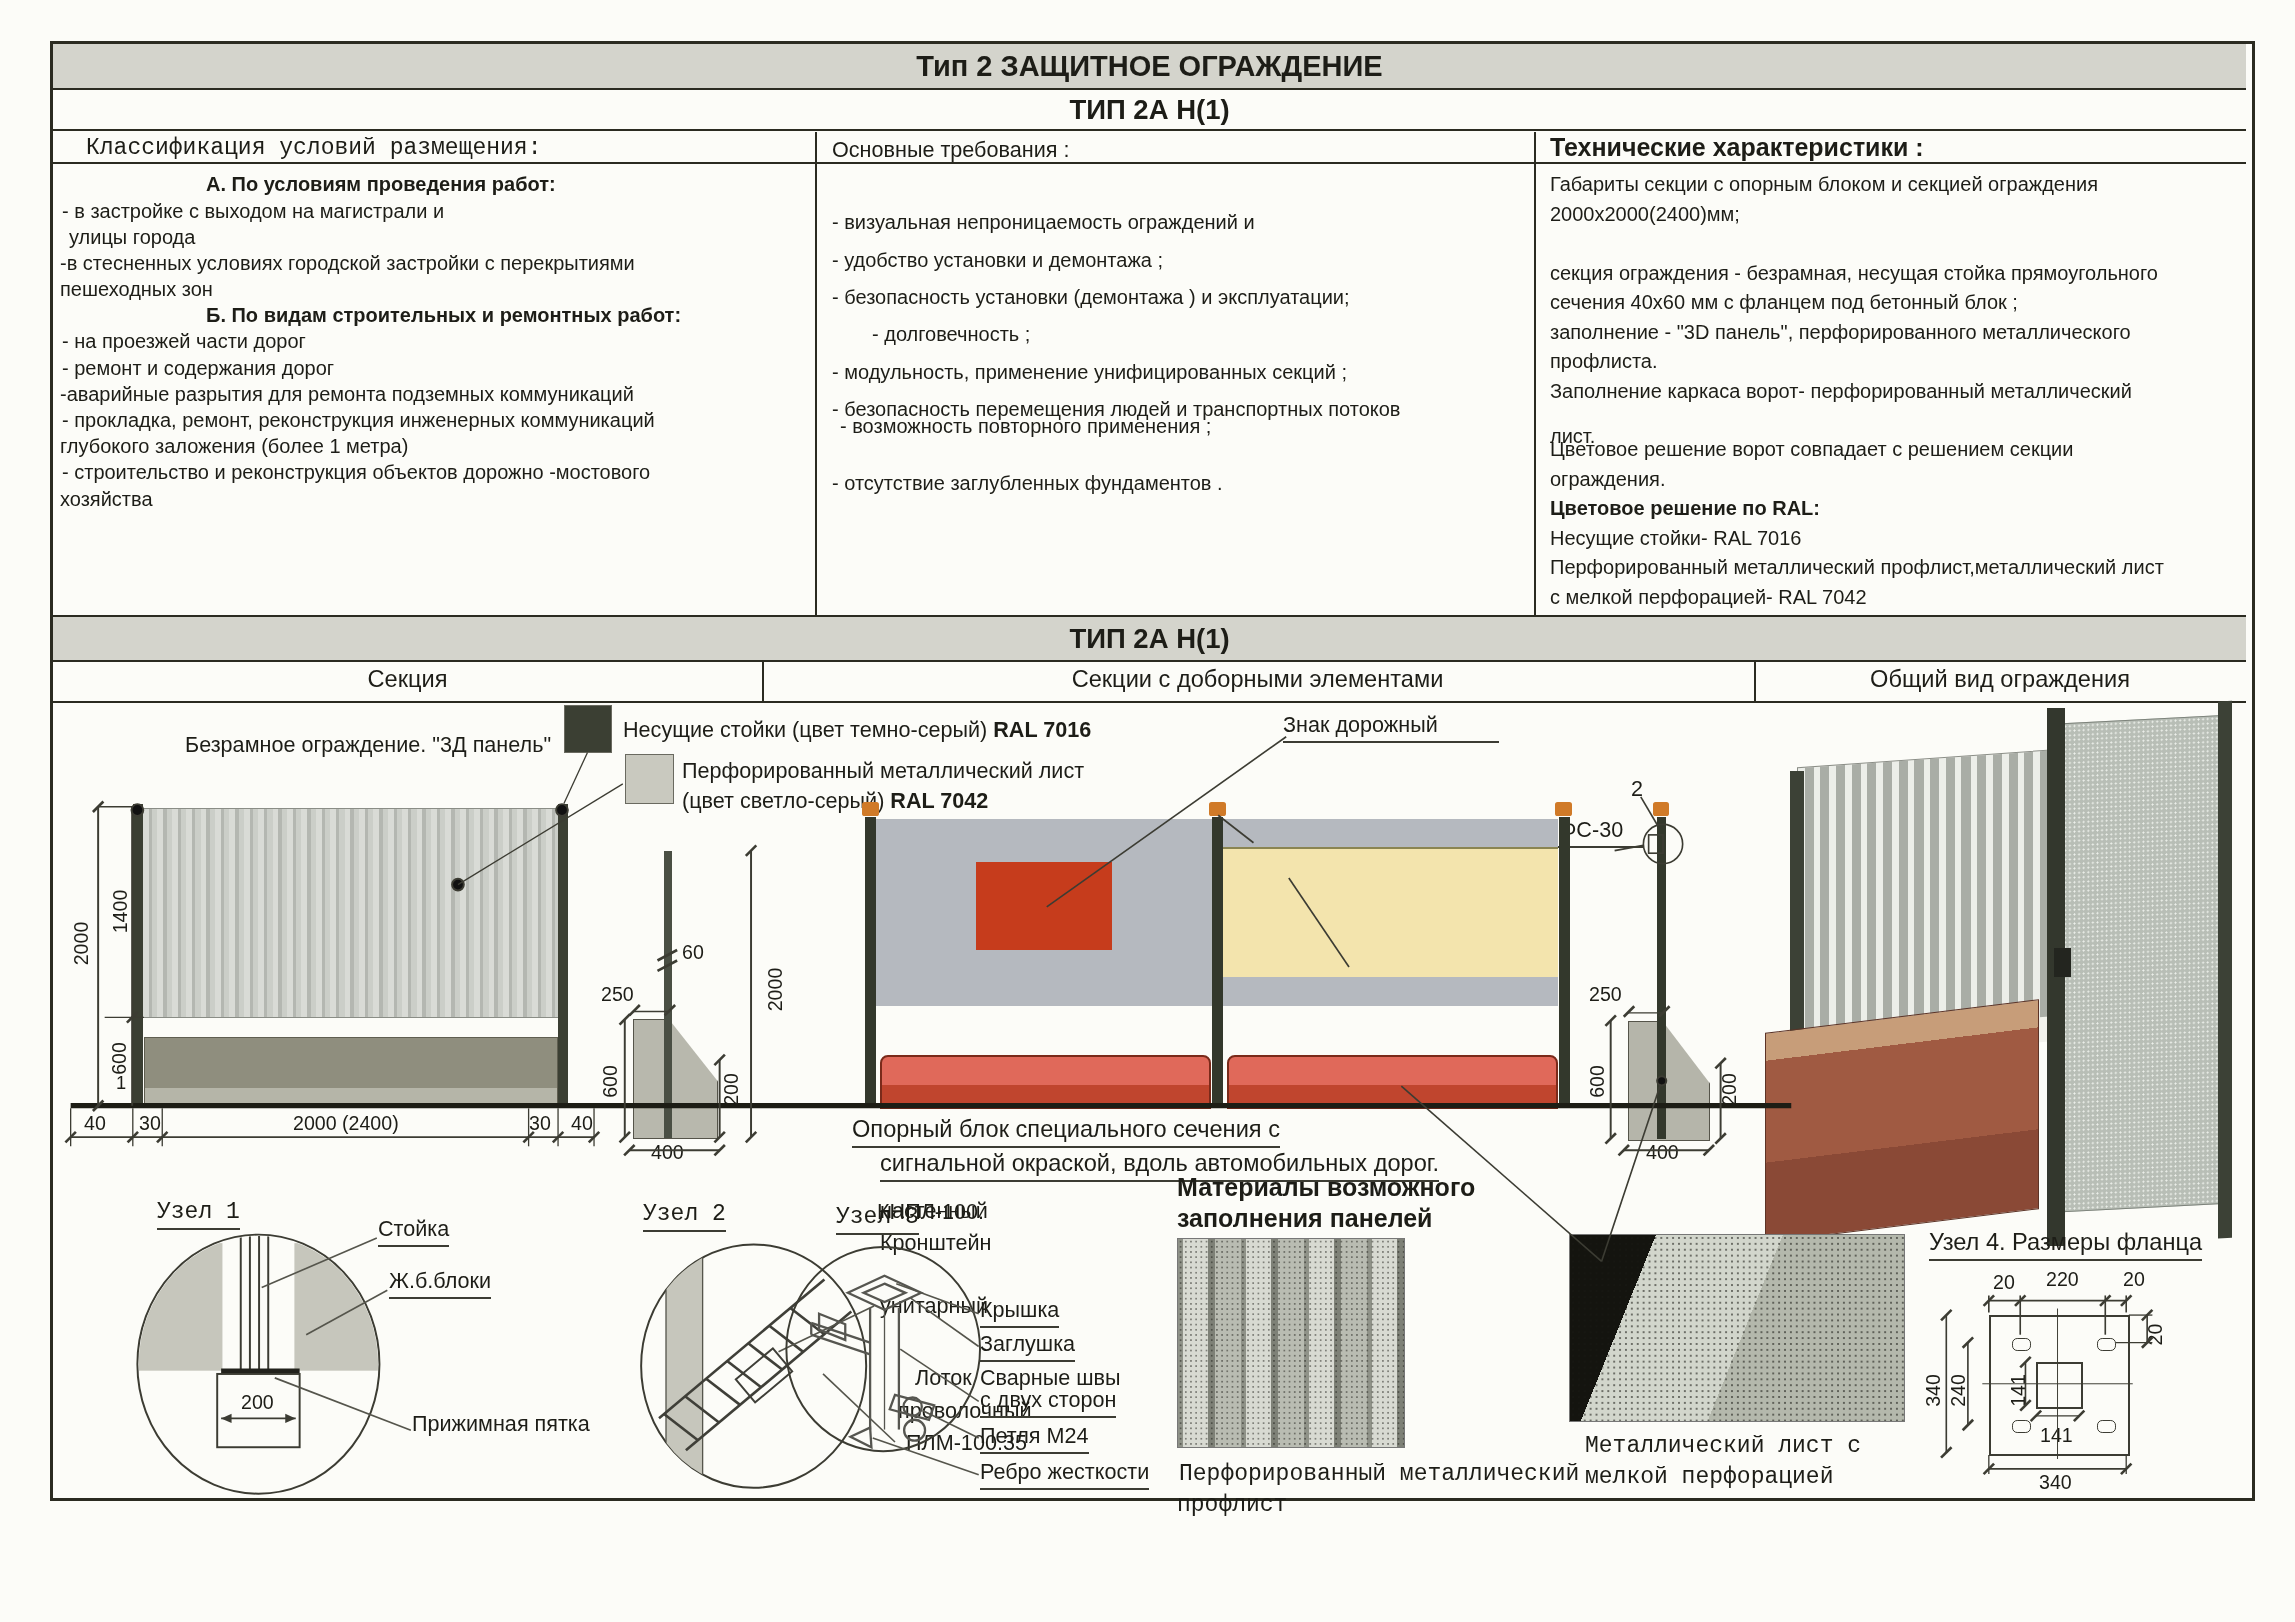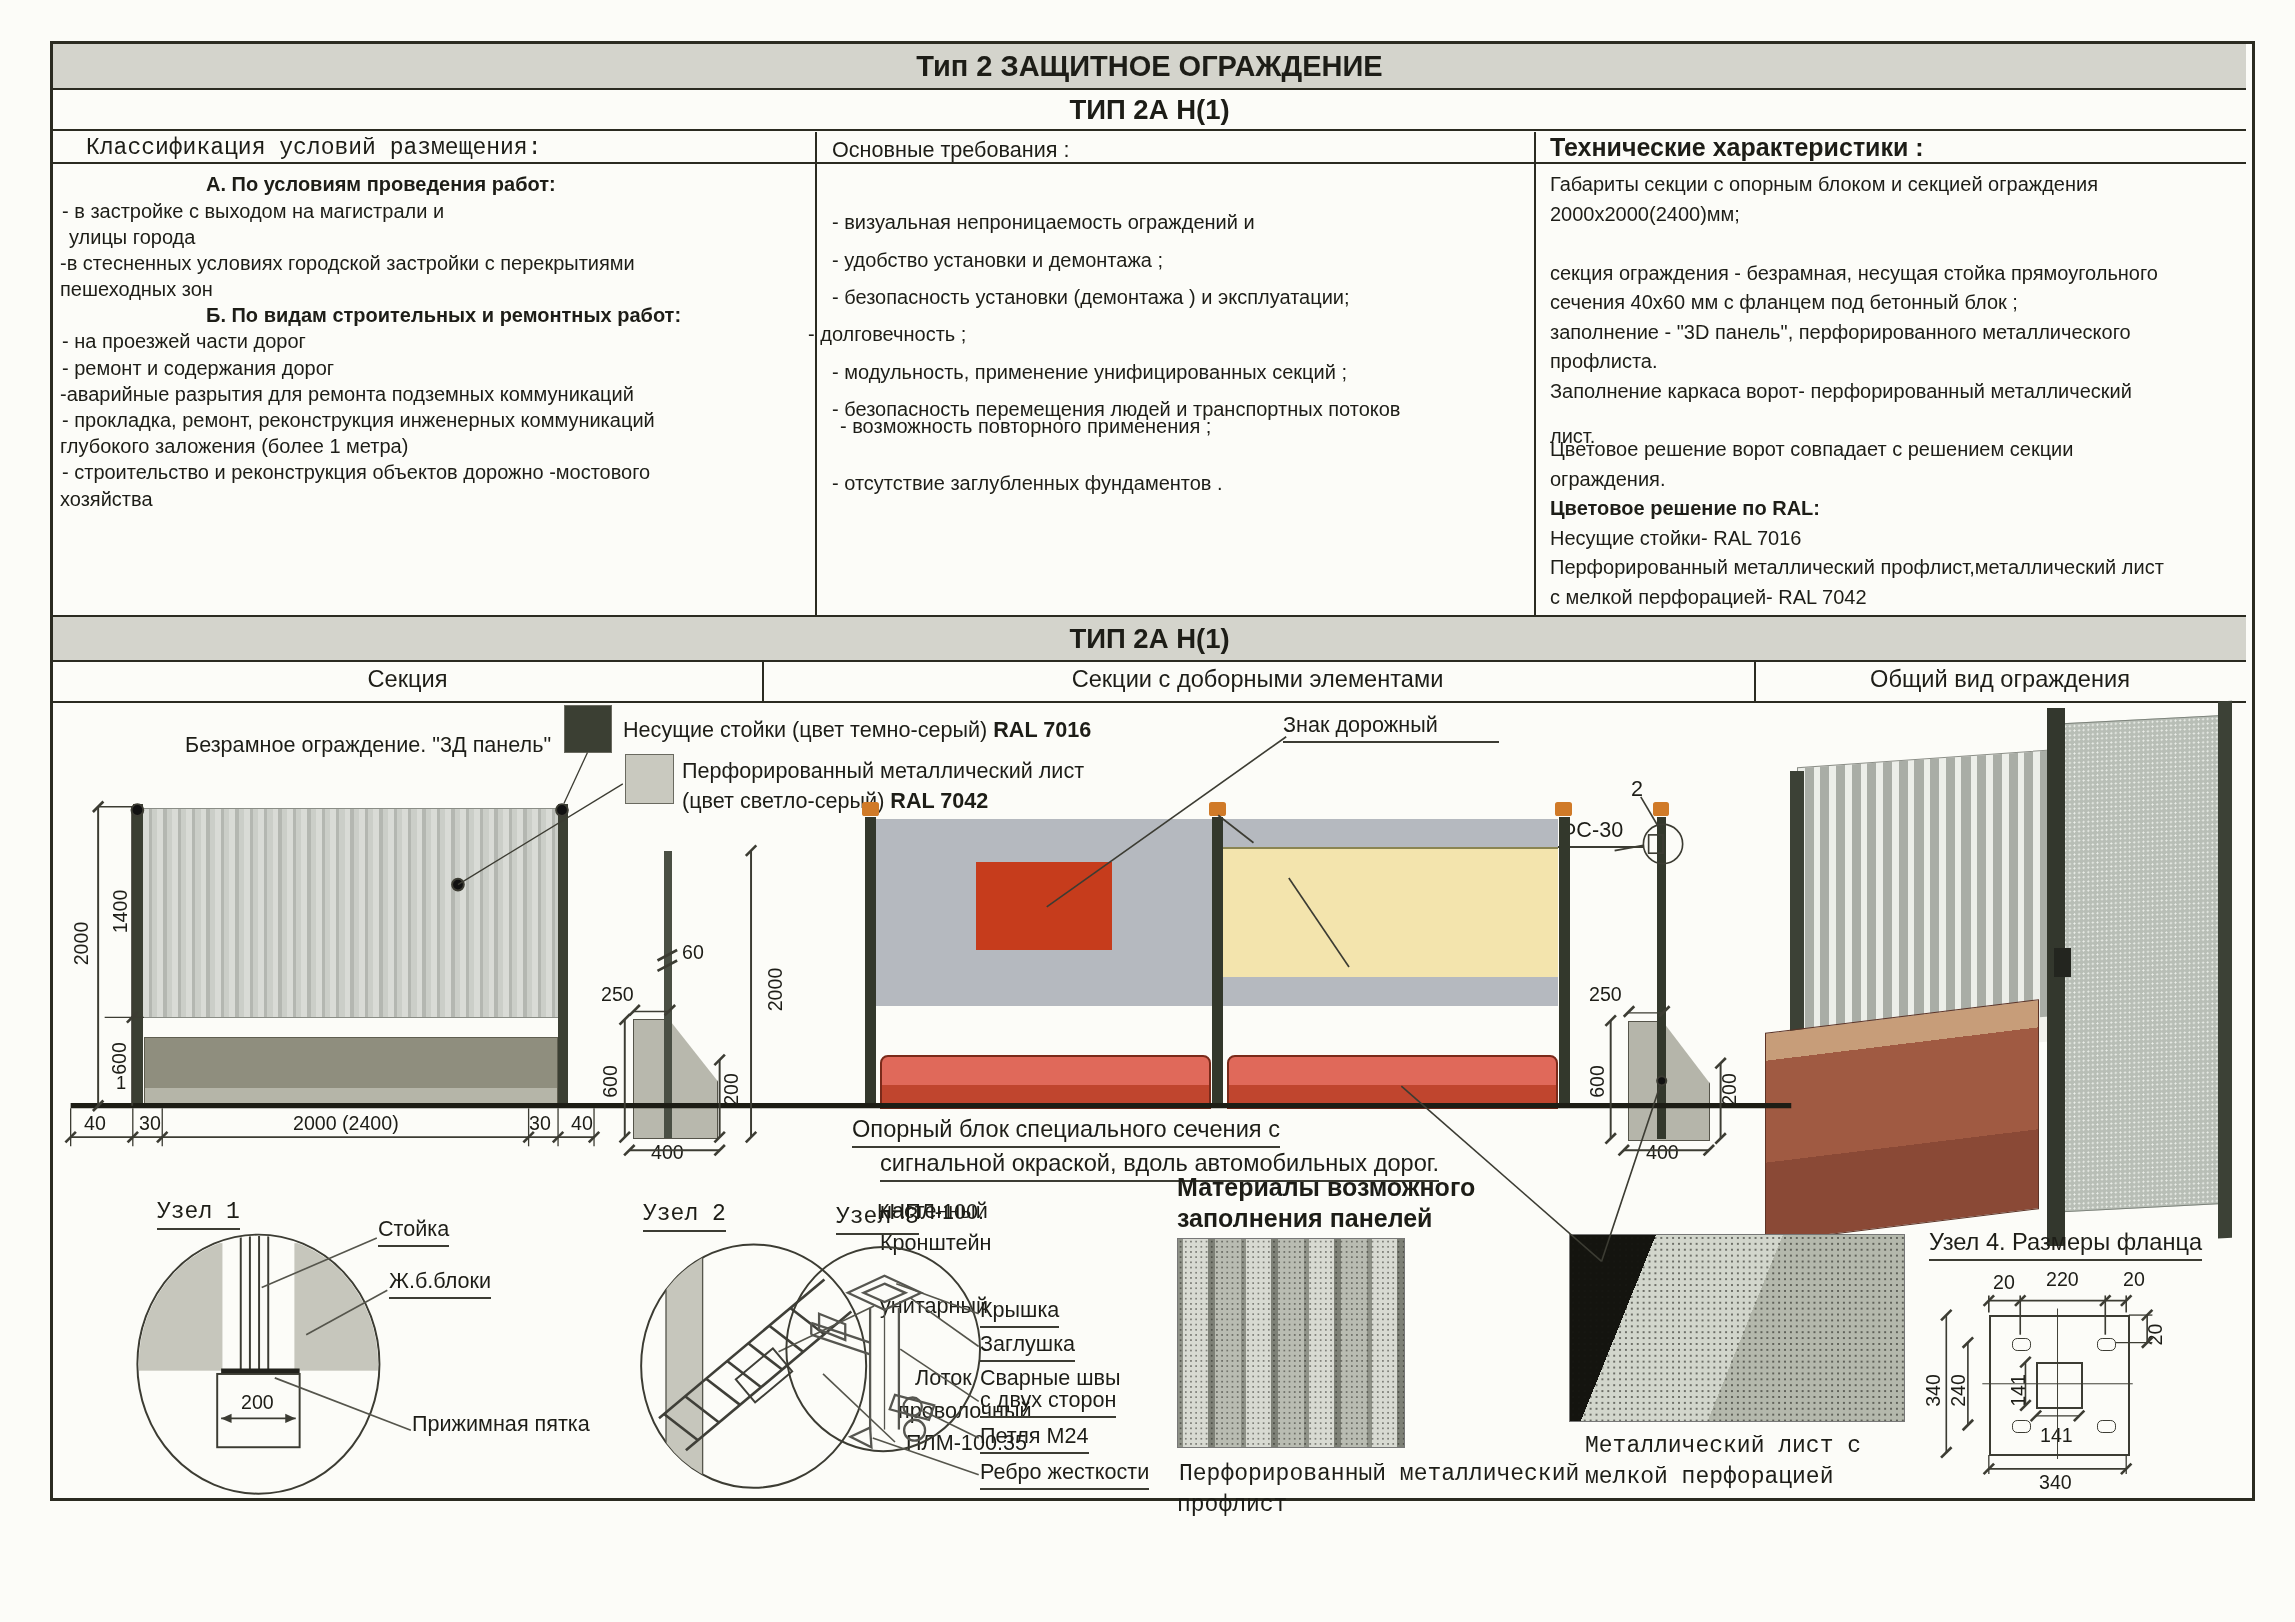--- a/index.html
+++ b/index.html
@@ -62,21 +62,21 @@
   <div class="t f31" style="left:60px;top:381px;">-аварийные разрытия для ремонта подземных коммуникаций</div>
   <div class="t f31" style="left:62px;top:407px;">- прокладка, ремонт, реконструкция инженерных коммуникаций</div>
   <div class="t f31" style="left:60px;top:433px;">глубокого заложения (более 1 метра)</div>
   <div class="t f31" style="left:62px;top:459px;">- строительство и реконструкция объектов дорожно -мостового</div>
   <div class="t f31" style="left:60px;top:486px;">хозяйства</div>
 
   <div class="t f33" style="left:832px;top:137px;">Основные требования :</div>
   <div class="t f31" style="left:832px;top:209px;">- визуальная непроницаемость ограждений и</div>
   <div class="t f31" style="left:832px;top:247px;">- удобство установки и демонтажа ;</div>
   <div class="t f31" style="left:832px;top:284px;">- безопасность установки  (демонтажа ) и эксплуатации;</div>
-  <div class="t f31" style="left:808px;top:321px;text-align:right;">- долговечность ;</div>
+  <div class="t f31" style="left:872px;top:321px;text-align:right;">- долговечность ;</div>
   <div class="t f31" style="left:832px;top:359px;">- модульность, применение унифицированных секций ;</div>
   <div class="t f31" style="left:832px;top:396px;">- безопасность перемещения людей и транспортных потоков</div>
   <div class="t f31" style="left:832px;top:413px;margin-left:8px;">- возможность повторного применения ;</div>
   <div class="t f31" style="left:832px;top:470px;">- отсутствие заглубленных фундаментов .</div>
 
   <div class="t f38 b" style="left:1550px;top:133px;">Технические характеристики :</div>
   <div class="t f31" style="left:1550px;top:171px;">Габариты секции с опорным блоком и секцией ограждения</div>
   <div class="t f31" style="left:1550px;top:201px;">2000х2000(2400)мм;</div>
   <div class="t f31" style="left:1550px;top:260px;">секция ограждения - безрамная, несущая стойка прямоугольного</div>
   <div class="t f31" style="left:1550px;top:289px;">сечения 40х60 мм с фланцем под бетонный блок ;</div>

